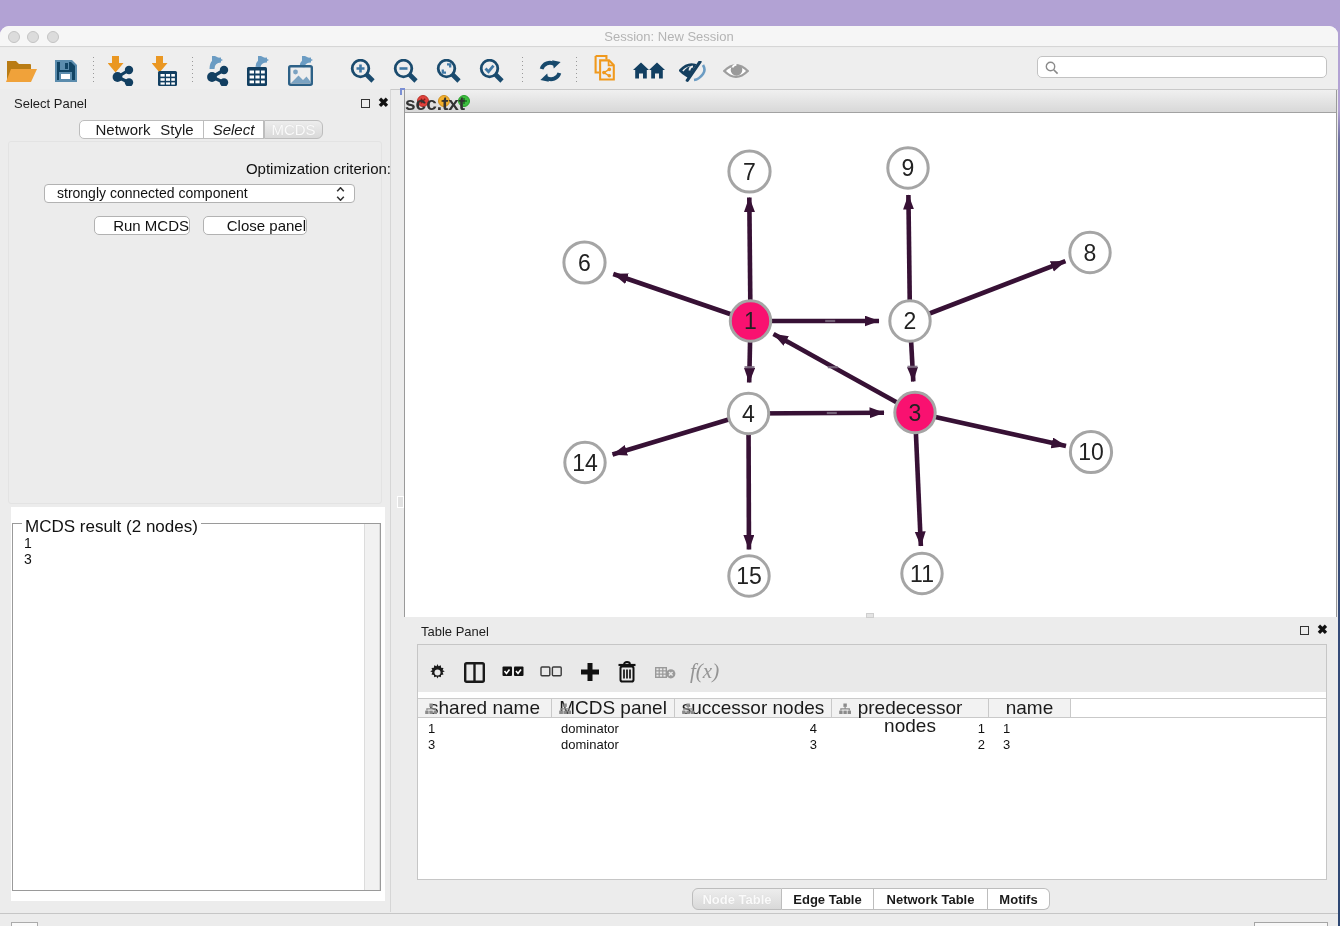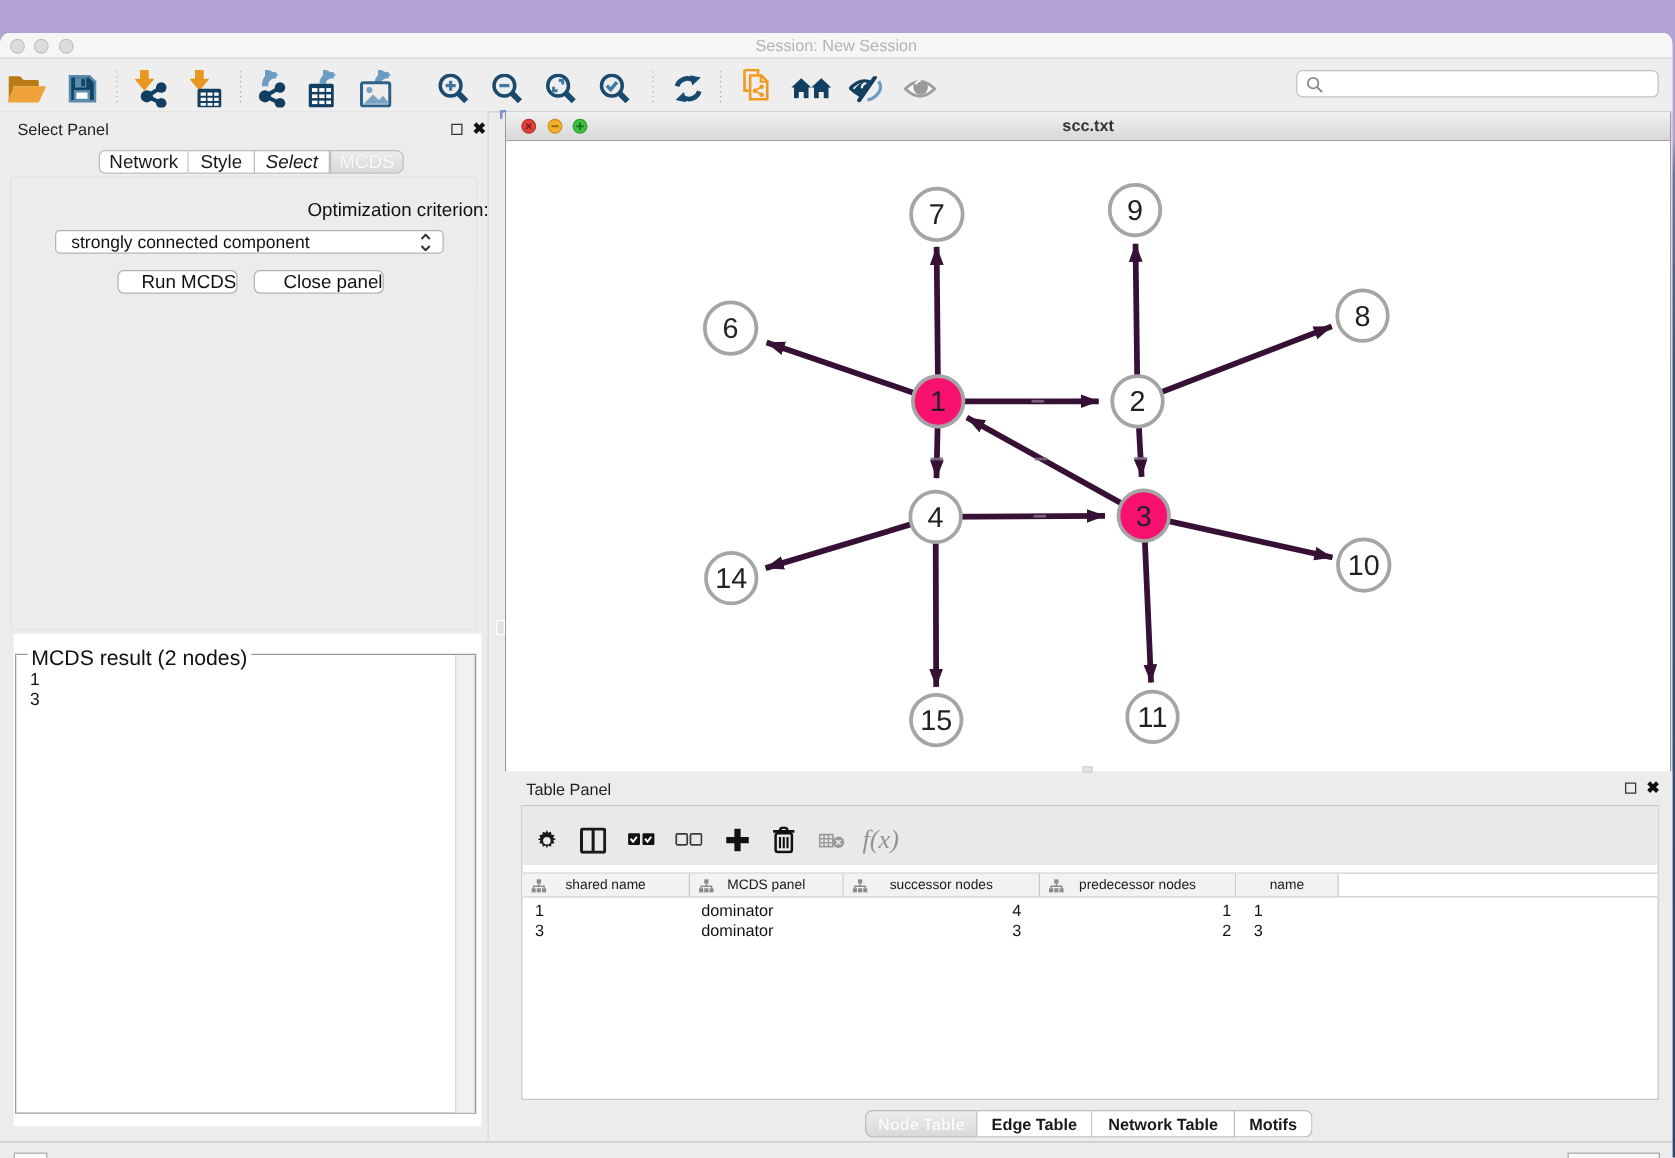--- a/index.html
+++ b/index.html
@@ -43,30 +43,30 @@
 #resultwrap { position:absolute; left:11px; top:418px; width:374px; height:394px; background:#fff; }
 #resultbox { position:absolute; left:1px; top:16px; width:369px; height:368px; border:1px solid #9a9a9a; }
 #resultlabel { position:absolute; left:9px; top:-7px; background:#fff; padding:0 3px; font-size:17px; color:#111; }
 #resulttext { position:absolute; left:0; top:0; font-size:14px; color:#111; line-height:16px; padding:11px 0 0 11px; }
 #resultscroll { position:absolute; right:0; top:0; width:16px; height:366px; background:#f1f1f1; border-left:1px solid #dcdcdc; border-right:1px solid #dcdcdc; }
 
 #netframe { position:absolute; left:404px; top:64px; width:933px; height:527px;
   background:#fff; border-left:1px solid #9a9a9a; border-right:1px solid #9a9a9a; }
 #nettitle { position:absolute; left:0; top:0; width:100%; height:23px;
   background:linear-gradient(#f0f0f0, #d8d8d8); border-bottom:1px solid #a2a2a2; }
-#nettitle .t { position:absolute; width:100%; text-align:center; top:3px; font-size:13px; color:#333; font-weight:bold; }
+#nettitle .t { position:absolute; width:100%; top:3px; font-size:19px; color:#333; font-weight:bold; }
 .mac { position:absolute; top:5px; width:12px; height:12px; border-radius:50%; }
 #netcanvas { position:absolute; left:0; top:23px; width:931px; height:500px; background:#fff; }
 
 #tpanel { position:absolute; left:392px; top:592px; width:946px; height:294px; background:#ececec; }
 #tp-title { position:absolute; left:29px; top:6px; font-size:13px; color:#1e1e1e; }
 #tbox { position:absolute; left:25px; top:26px; width:910px; height:236px; background:#fff; border:1px solid #c6c6c6; }
 #tbox-toolbar { position:absolute; left:0; top:0; width:100%; height:47px; background:#e9e9e9; }
 #thead { position:absolute; left:0; top:53px; width:908px; height:20px; background:#fff; border-top:1px solid #cbcbcb; border-bottom:1px solid #c9c9c9; }
-.th { position:absolute; top:0; height:18px; background:#f2f2f2; border-right:1px solid #c9c9c9; font-size:11px; color:#1a1a1a; text-align:center; line-height:18px; }
+.th { position:absolute; top:0; height:18px; background:#f2f2f2; border-right:1px solid #c9c9c9; font-size:19px; color:#1a1a1a; text-align:center; line-height:18px; }
 .hicon { position:absolute; top:4px; }
 .trow { position:absolute; font-size:13px; color:#111; }
 
 #btabs { position:absolute; left:300px; top:270px; height:22px; }
 .btab { position:absolute; top:0; height:22px; background:#fff; border:1px solid #bdbdbd;
   font-size:13px; font-weight:bold; color:#1a1a1a; text-align:center; line-height:21px; }
 
 #statusbar { position:absolute; left:0; top:887px; width:1338px; height:36px;
   background:#ececec; border-top:1px solid #c6c6c6; }
 #listbtn { position:absolute; left:11px; top:8px; width:27px; height:21px; background:#fafafa;
@@ -243,21 +243,21 @@
         <circle cx="5.5" cy="5.5" r="4.2" fill="none" stroke="#8a8a8a" stroke-width="1.4"></circle>
         <path d="M8.7,8.7 L12.6,12.6" stroke="#8a8a8a" stroke-width="1.6"></path>
       </svg>
     </div>
   </div>
   <div id="cpanel">
     <div id="cp-title">Select Panel</div>
     <div class="panicon-sq" style="left:361px"></div>
     <div class="panicon-x" style="left:378px">✖</div>
     <div id="cp-tabs">
-      <div class="cptab" style="left:0; width:72px; border-radius:5px 0 0 5px;text-align:center;">Network</div>
+      <div class="cptab" style="left:0; width:88px; border-radius:5px 0 0 5px;text-align:center;">Network</div>
       <div class="cptab" style="left:72px; width:53px; border-left:none;">Style</div>
       <div class="cptab" style="left:125px; width:60px; border-left:none;font-style:italic;">Select</div>
       <div class="cptab" style="left:185px; width:59px; border-radius:0 6px 6px 0; background:linear-gradient(#ededed,#d9d9d9); color:#fafafa; text-shadow:0 0 1px #cfcfcf;">MCDS</div>
     </div>
     <div style="position:absolute; left:8px; top:52px; width:374px; height:363px; border:1px solid #e3e3e3; border-radius:3px;"></div>
     <div id="opt-label">Optimization criterion:</div>
     <div id="dropdown">strongly connected component
       <svg style="position:absolute; right:9px; top:2px" width="9" height="14" viewBox="0 0 9 14">
         <path d="M1.2,4.2 L4.5,0.8 L7.8,4.2" fill="none" stroke="#333" stroke-width="1.6"></path>
         <path d="M1.2,9.8 L4.5,13.2 L7.8,9.8" fill="none" stroke="#333" stroke-width="1.6"></path>

